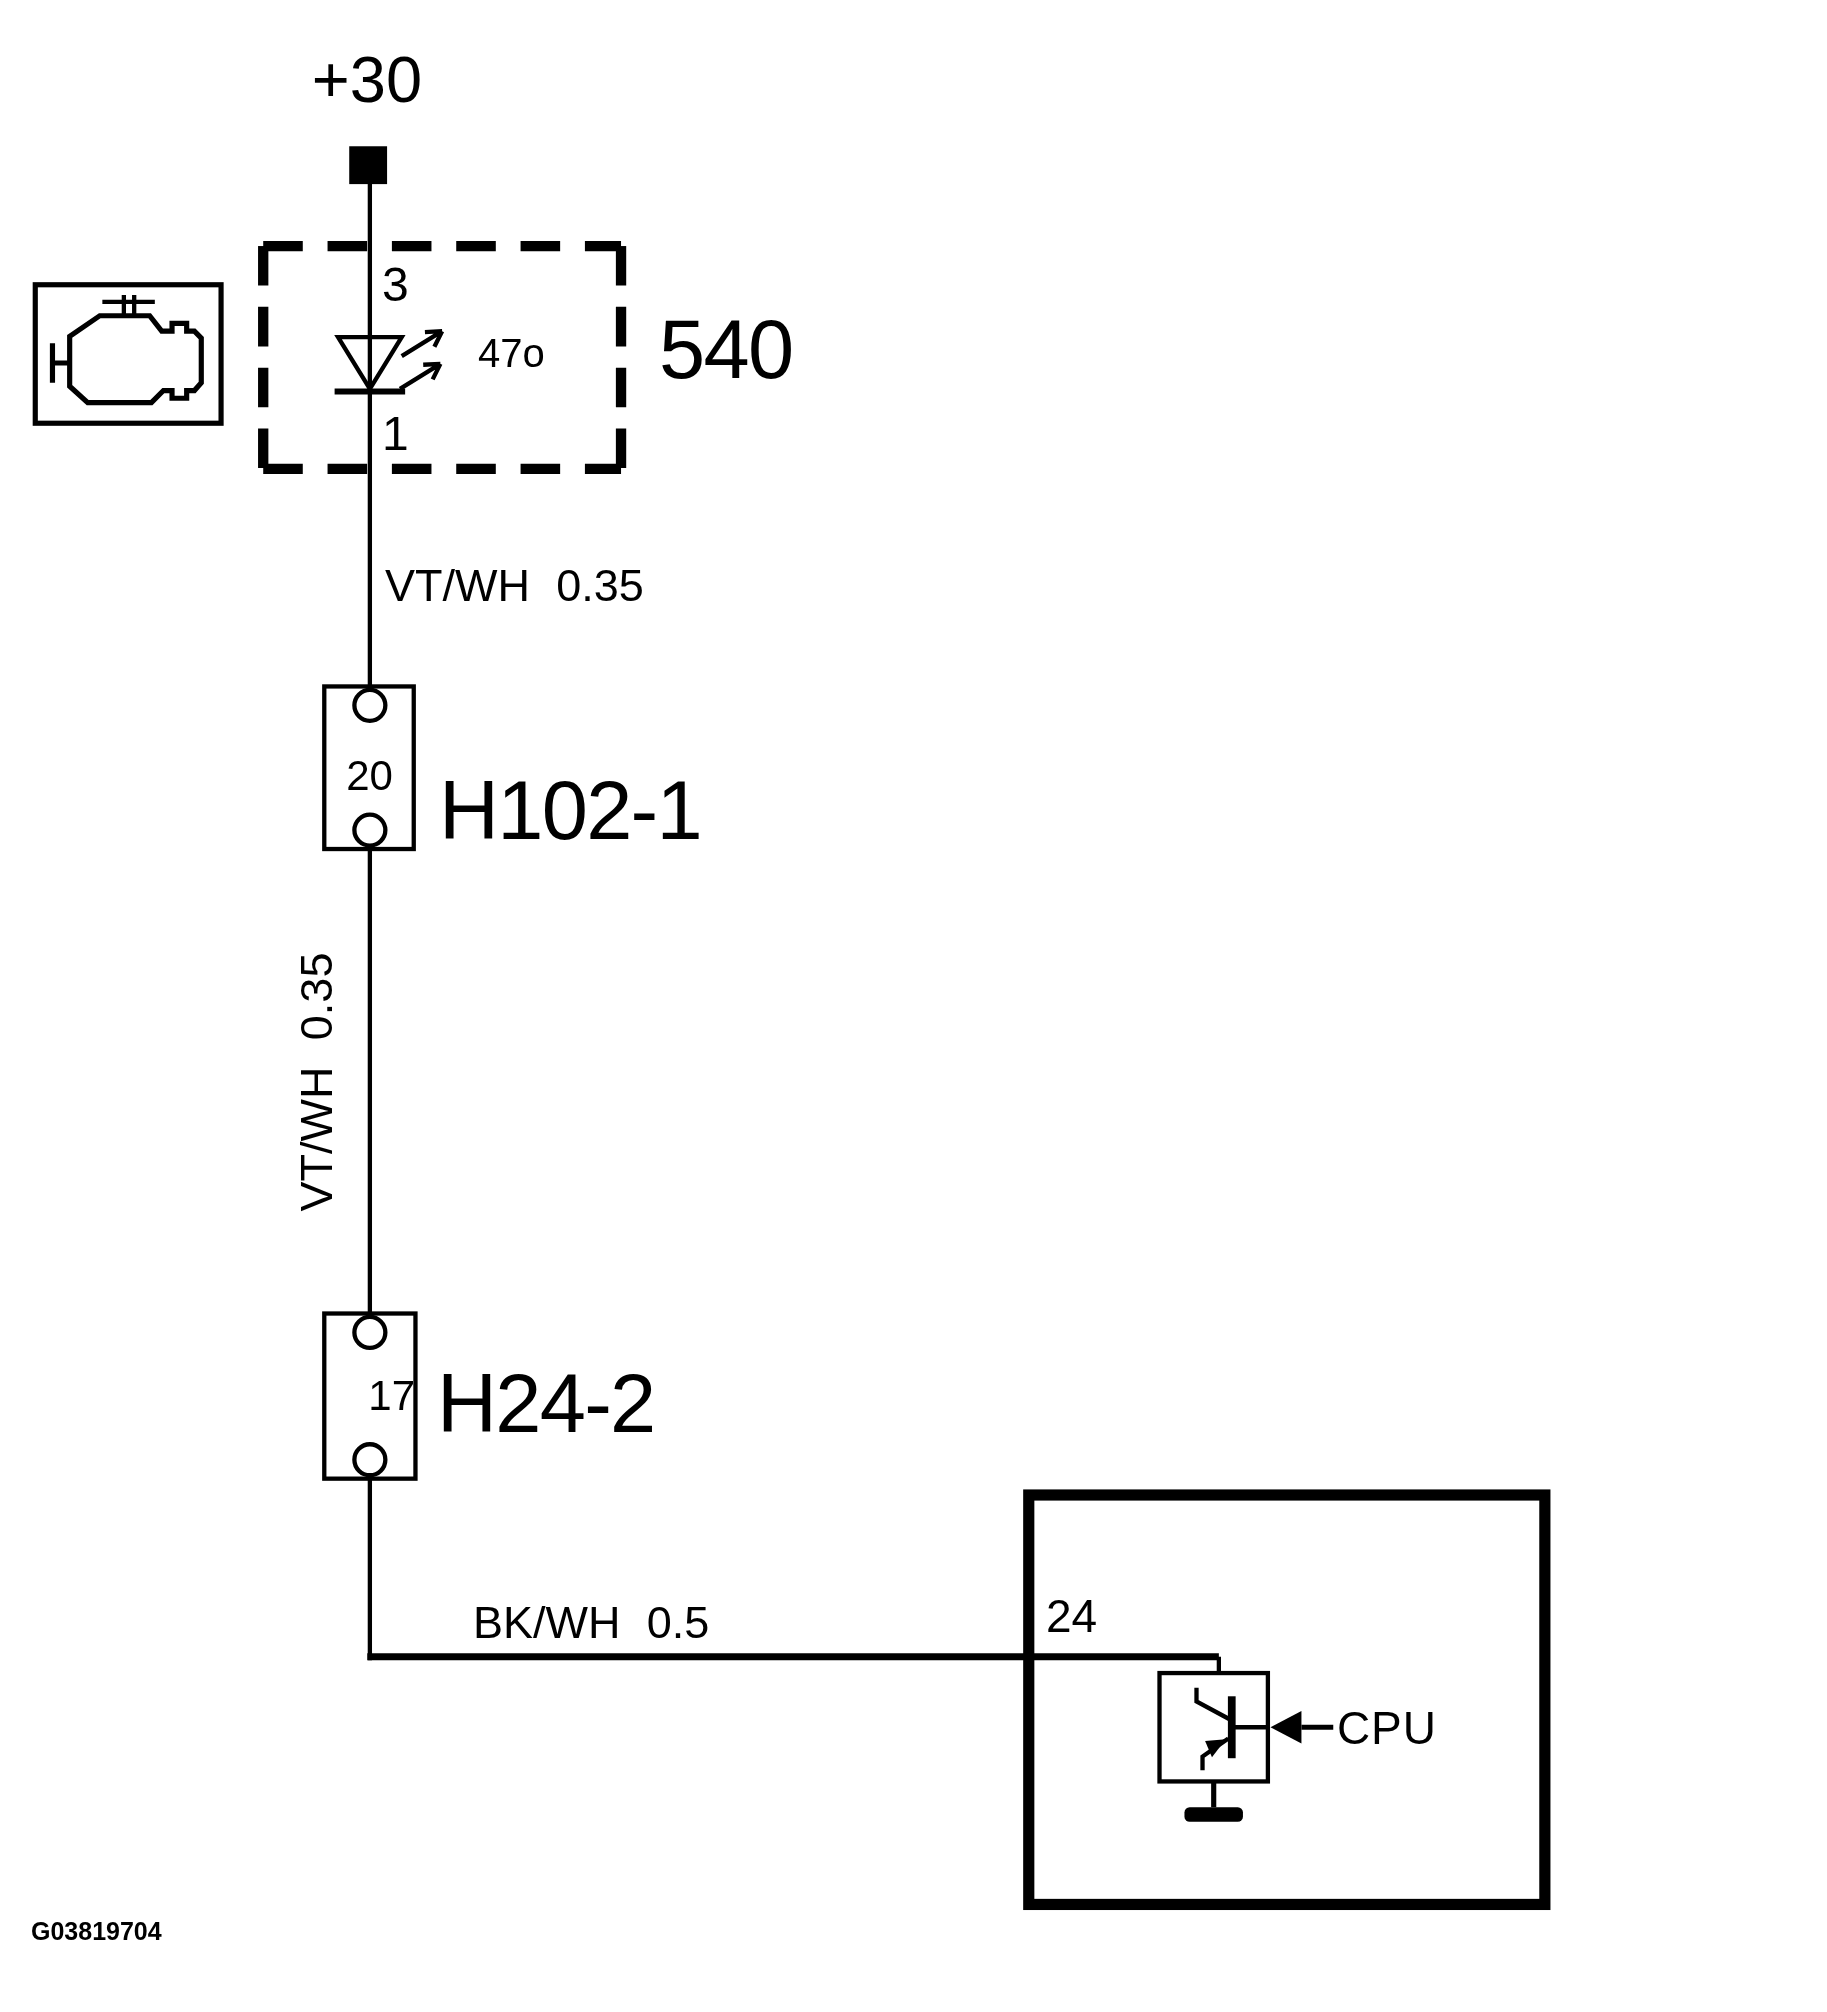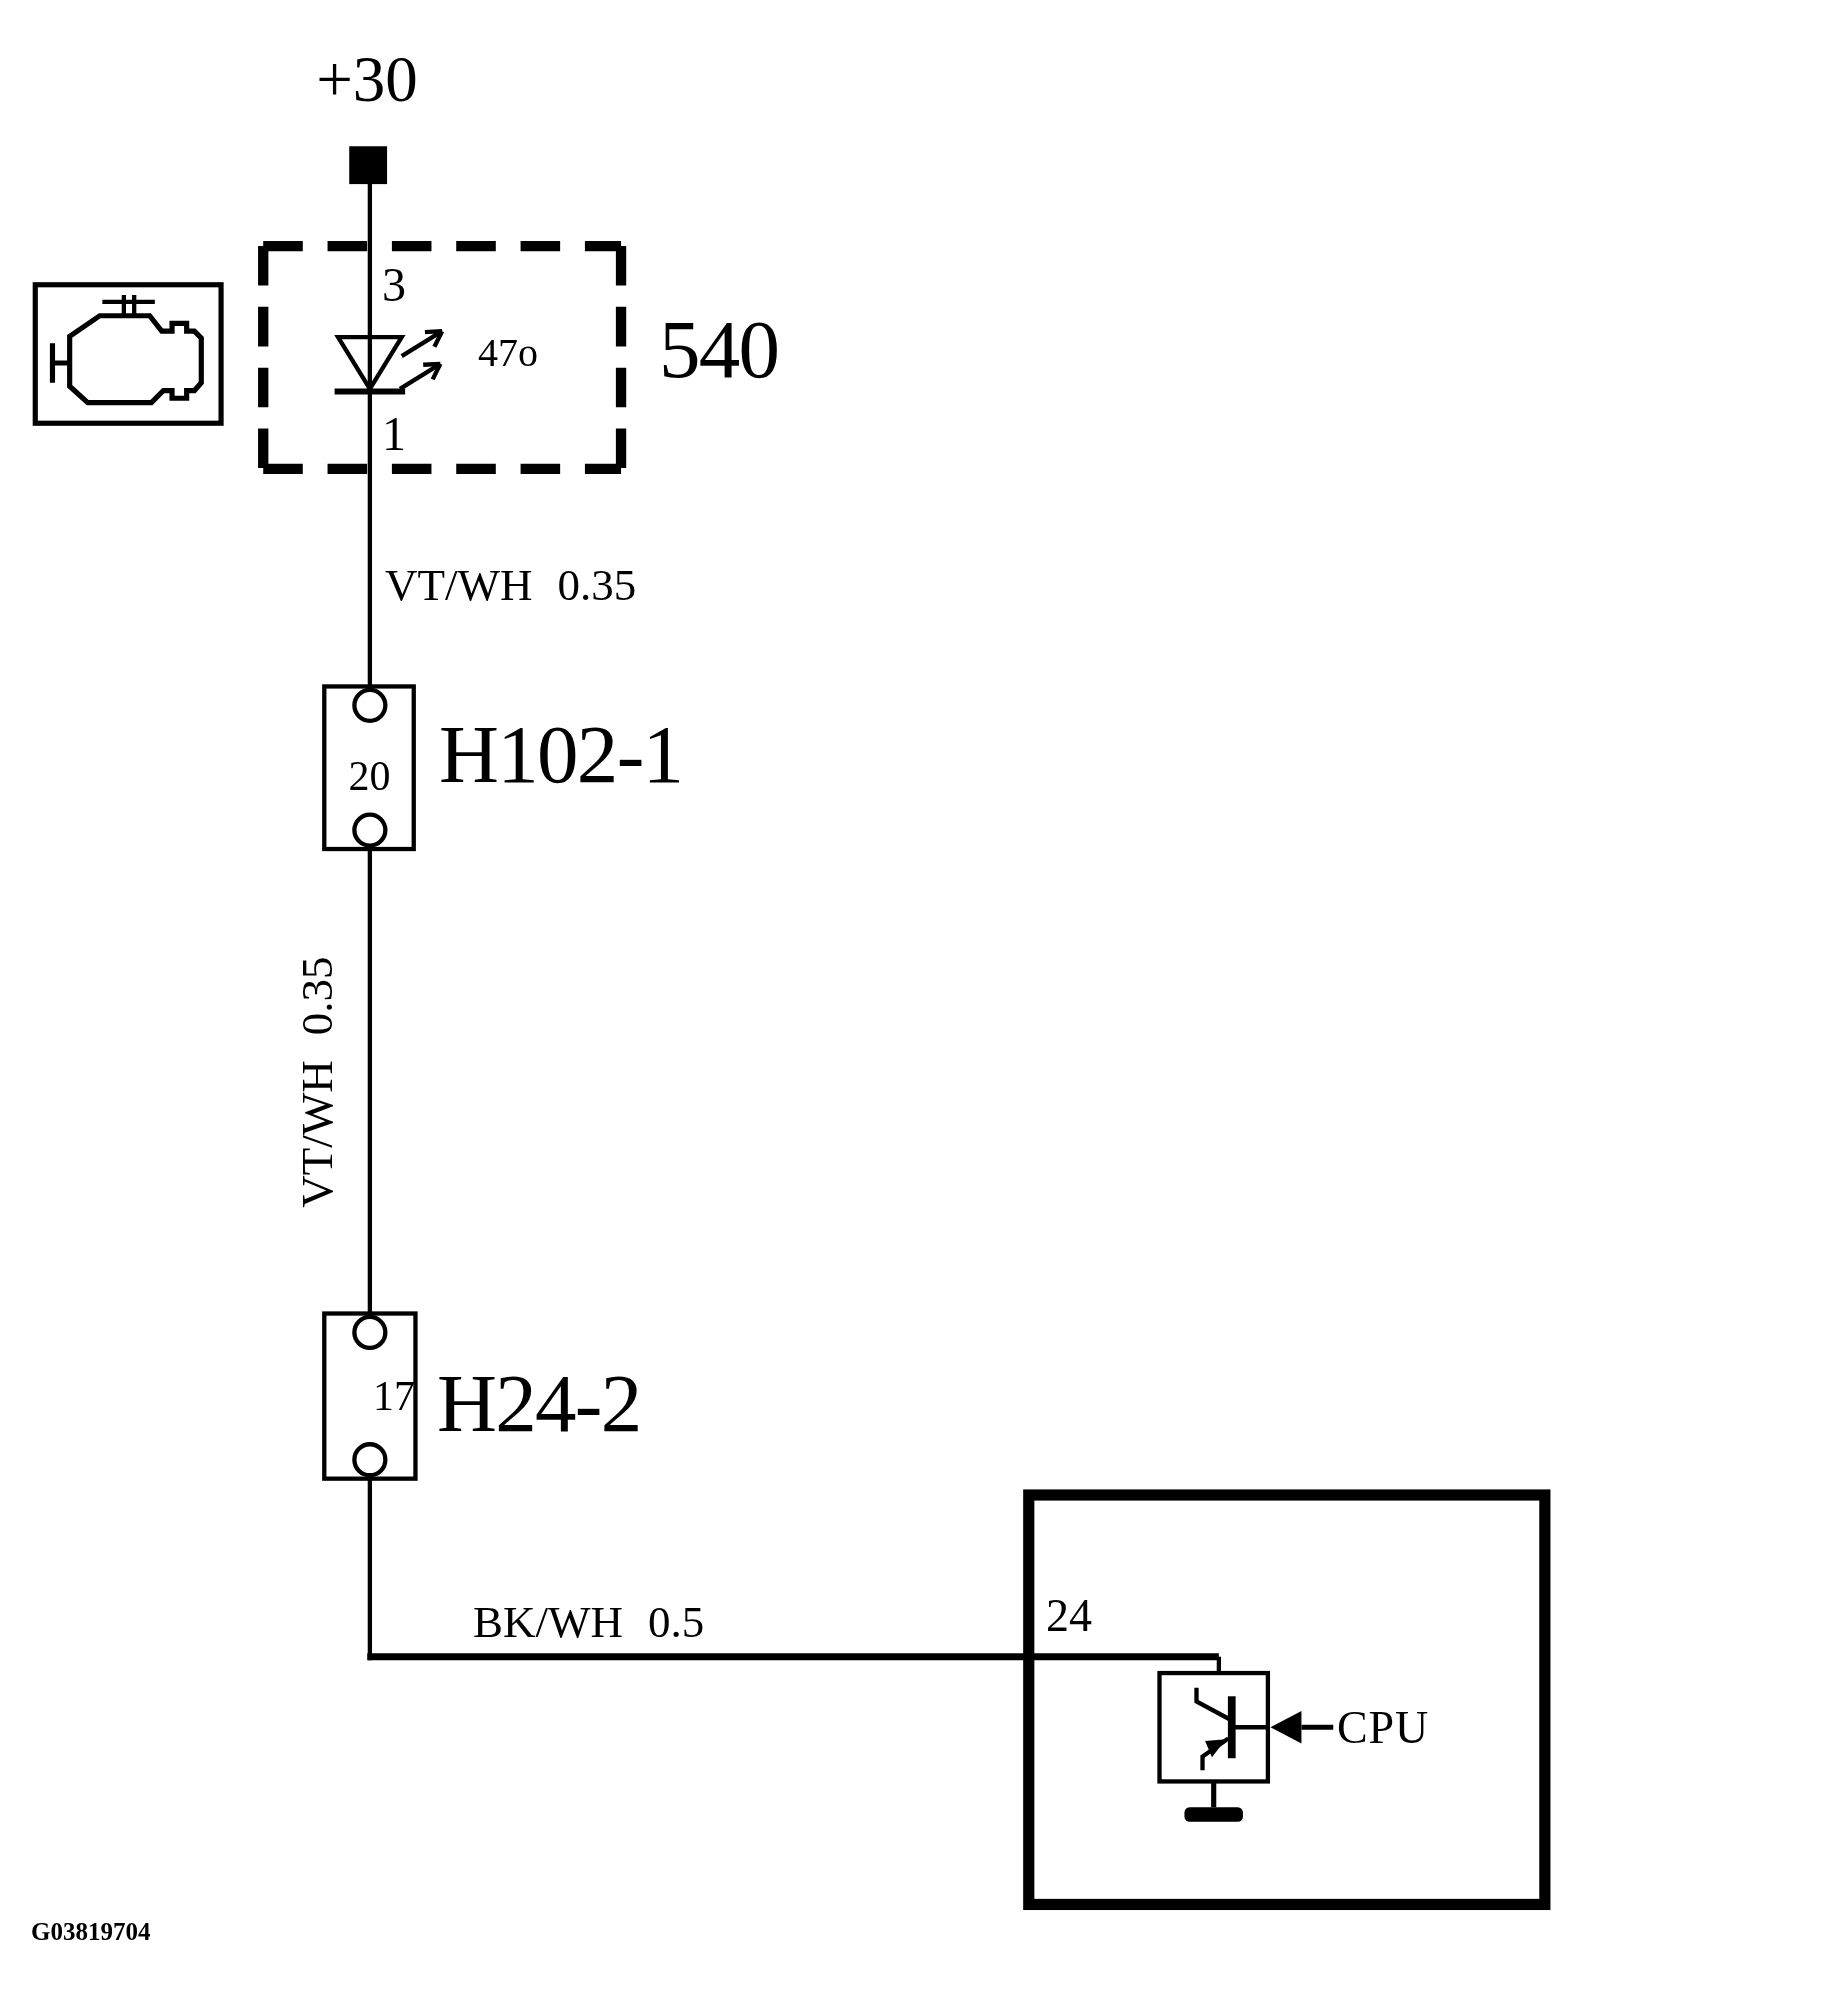--- a/index.html
+++ b/index.html
@@ -1,20 +1,20 @@
 <!DOCTYPE html>
 <html style="--ink: #000000; --bg: #ffffff;font-size:13.8px"><head>
 <meta charset="utf-8">
 <style>
   html,body{margin:0;padding:0;background:#fff;}
   .canvas{
     position:relative;
     width:1827px;height:2012px;
     background:var(--bg,#fff);
-    font-family:Liberation Serif, serif;
+    font-family:Liberation Sans, sans-serif;
     color:var(--ink,#000);
     overflow:hidden;
   }
   .layer{position:absolute;left:0;top:0;width:1827px;height:2012px;}
   .t{position:absolute;line-height:1;white-space:nowrap;color:var(--ink,#000);}
   .pin{font-size:48px;}
   .pin-sm{font-size:42px;}
   .big{font-size:83px;letter-spacing:-1.7px;}
   .wirelabel{font-size:45px;word-spacing:13.8px;}
   .plus30{font-size:65px;}
@@ -109,21 +109,21 @@
   <div class="t bulb" style="left:478px;top:333px;">47o</div>
 
   <div class="t big" style="left:659px;top:308px;">540</div>
 
   <div class="t pin" style="left:382px;top:410px;">1</div>
 
   <div class="t wirelabel" style="left:385px;top:563px;">VT/WH 0.35</div>
 
   <div class="t pin-sm center" style="left:324px;top:755px;width:91px;">20</div>
 
-  <div class="t big" style="left:439px;top:713px;text-align:right;">H102-1</div>
+  <div class="t big" style="left:439px;top:769px;text-align:right;">H102-1</div>
 
   <div class="t wirelabel vert" style="left:293px;top:914px;">VT/WH 0.35</div>
 
   <div class="t pin-sm center" style="left:324px;top:1375px;width:91px;text-align:right;">17</div>
 
   <div class="t big" style="left:437px;top:1362px;">H24-2</div>
 
   <div class="t wirelabel" style="left:473px;top:1600px;">BK/WH 0.5</div>
 
   <div class="t" style="left:1046px;top:1593px;font-size:46px;">24</div>

